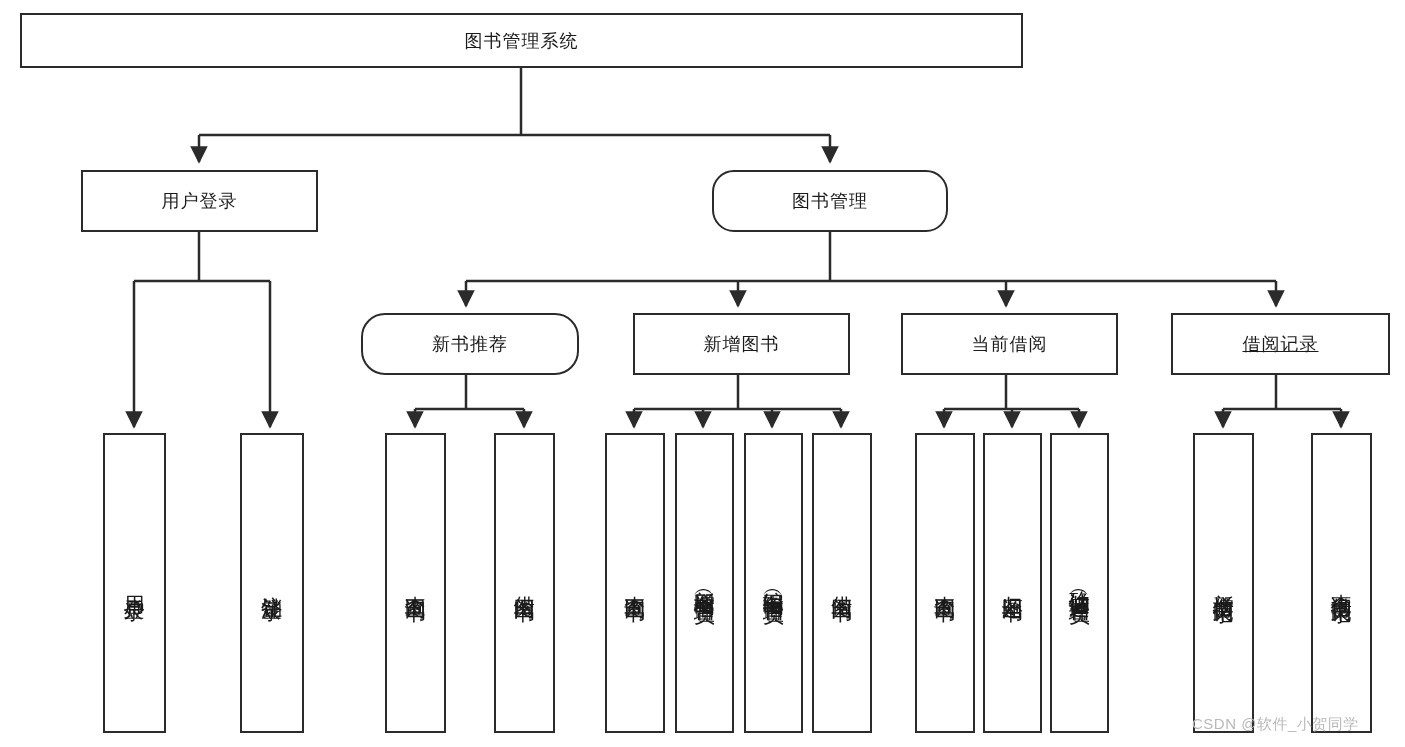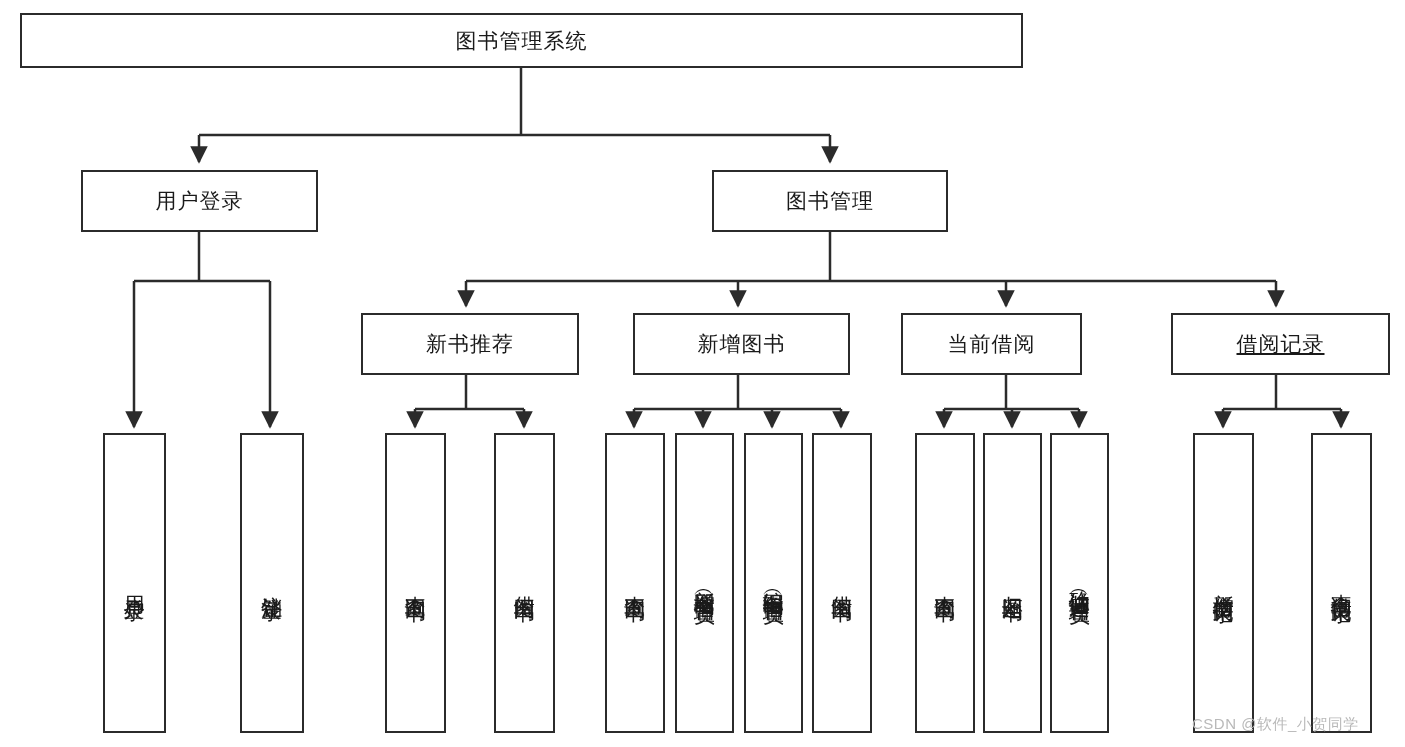--- a/index.html
+++ b/index.html
@@ -29,21 +29,21 @@
     position: absolute;
     box-sizing: border-box;
     border: 2px solid #2b2b2b;
     background: #ffffff;
     display: flex;
     align-items: center;
     justify-content: center;
     color: #1a1a1a;
   }
   .node.horiz {
-    font-size: 21px;
+    font-size: 18px;
     letter-spacing: 1px;
   }
   .node.vert {
     writing-mode: vertical-rl;
     text-orientation: upright;
     font-size: 21px;
     line-height: 1.12;
     letter-spacing: 2px;
     padding: 4px 0;
     text-align: center;
@@ -117,31 +117,31 @@
     </g>
   </svg>
 
   <div class="node horiz" style="left:20px; top:13px; width:1003px; height:55px;">
     <span>图书管理系统</span>
   </div>
 
   <div class="node horiz" style="left:81px; top:170px; width:237px; height:62px;">
     <span>用户登录</span>
   </div>
-  <div class="node horiz" style="left:712px; top:170px; width:236px; height:62px;">
+  <div class="node horiz" style="left:712px; top:170px; width:236px; height:62px;border-radius:22px;">
     <span>图书管理</span>
   </div>
 
-  <div class="node horiz" style="left:361px; top:313px; width:218px; height:62px;">
+  <div class="node horiz" style="left:361px; top:313px; width:218px; height:62px;border-radius:24px;">
     <span>新书推荐</span>
   </div>
   <div class="node horiz" style="left:633px; top:313px; width:217px; height:62px;">
     <span>新增图书</span>
   </div>
-  <div class="node horiz" style="left:901px; top:313px; width:181px; height:62px;">
+  <div class="node horiz" style="left:901px; top:313px; width:217px; height:62px;">
     <span>当前借阅</span>
   </div>
   <div class="node horiz" style="left:1171px; top:313px; width:219px; height:62px;text-decoration:underline;">
     <span>借阅记录</span>
   </div>
 
   <div class="node vert" style="left:103px; top:433px; width:63px; height:300px;">
     <span class="vlabel">用户登录</span>
   </div>
   <div class="node vert" style="left:240px; top:433px; width:64px; height:300px;">

